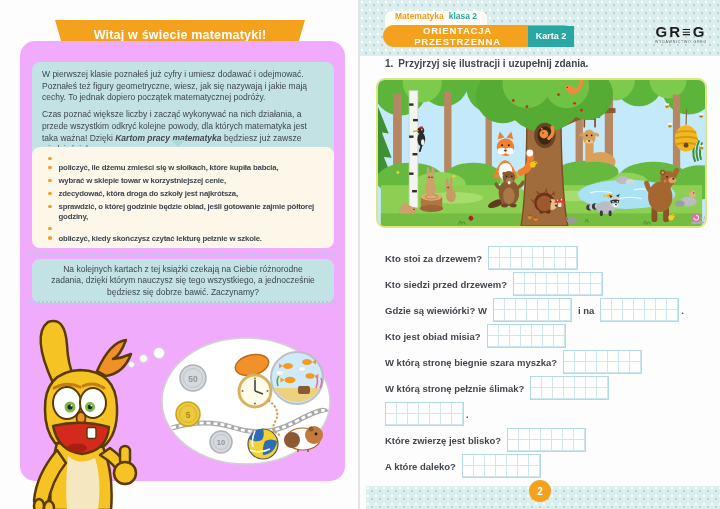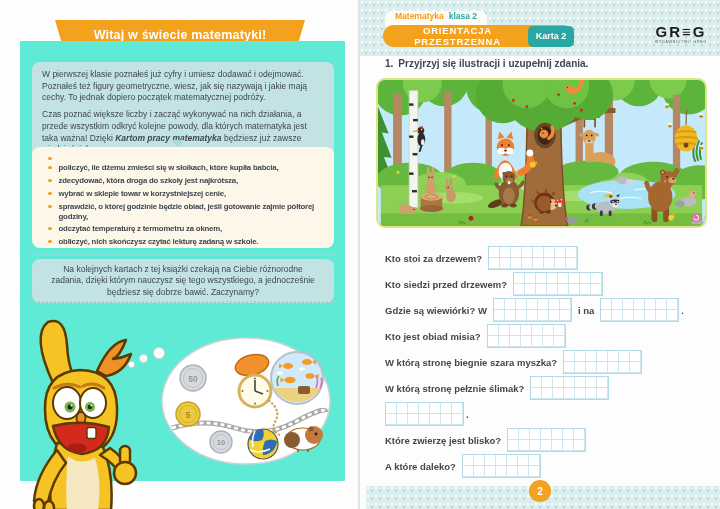--- a/index.html
+++ b/index.html
@@ -13,21 +13,21 @@
     background-image:
       radial-gradient(circle at 2px 2px, rgba(255,255,255,.95) 1.1px, transparent 1.4px),
       radial-gradient(circle at 6px 5px, rgba(169,212,213,.9) 1.1px, transparent 1.4px);
     background-size:8px 8px;}
 
   
   .banner{left:55px;top:20px;width:250px;height:30px;background:#f4a11d;
           clip-path:polygon(0 0,100% 0,96.5% 100%,3.5% 100%);
           display:flex;align-items:center;justify-content:center}
   .banner span{color:#fff;font-size:12.5px;font-weight:700;letter-spacing:.2px}
-  .bluebox{left:20px;top:41px;width:325px;height:440px;background:#5eead4;border-radius:1px}
+  .bluebox{left:20px;top:41px;width:325px;height:440px;background:#f0abfc;border-radius:15px}
   .tealbox{background:#c2e2e4;border-radius:8px;color:#3f4650}
   .intro-box{left:12px;top:21px;width:302px;padding:7px 10px 6px;font-size:8.5px;line-height:1.38}
   .intro-box p+p{margin-top:5px}
   .intro-box em{font-style:italic;font-weight:700}
   .intro-tail{left:151px;top:99px;width:0;height:0;border-left:7px solid transparent;
               border-right:7px solid transparent;border-top:7px solid #a9d7da}
   .creambox{left:12px;top:106px;width:302px;height:101px;background:#fcf7e8;border-radius:8px;
             padding:7px 10px 5px 10px}
   .creambox ul{list-style:none}
   .creambox li{display:flex;align-items:flex-start;margin-bottom:3.4px;
@@ -48,21 +48,21 @@
   .top-band{left:360px;top:0;width:360px;height:56px}
   .bottom-band{left:366px;top:486px;width:354px;height:23px}
   .subject-pill{left:385px;top:11px;height:16px;background:#fdfdf6;border-radius:7px 7px 0 0;
                 padding:0 10px;display:flex;align-items:flex-start;gap:5px;font-size:8.5px;font-weight:700}
   .subject-pill .subject{color:#f09a1a}
   .subject-pill .grade{color:#2aa7a2}
   .topic-pill{left:383px;top:25px;width:191px;height:22px;background:#f4a11d;border-radius:11px;
               display:flex;align-items:center}
   .topic-pill .topic{flex:1;text-align:center;color:#fff;font-size:9.5px;font-weight:700;
                      letter-spacing:.8px;padding-left:4px}
-  .card-pill{flex:0 0 auto;width:46px;height:21px;background:#2aa7a2;border-radius:5px;
+  .card-pill{flex:0 0 auto;width:46px;height:21px;background:#2aa7a2;border-radius:0;
              display:flex;align-items:center;justify-content:center;color:#fff;font-size:9px;font-weight:700}
   .logo{left:655px;top:24px;width:52px;text-align:center}
   .logo .logo-main{font-size:15px;font-weight:700;color:#1c1c1c;letter-spacing:2px;line-height:1}
   .logo .logo-sub{font-size:3.5px;letter-spacing:.8px;color:#555;margin-top:1px}
   .instruction{left:385px;top:58px;font-size:10px;font-weight:700;color:#3f4650}
   .instruction .tnum{margin-right:5px}
   .illustration{left:376px;top:78px;width:331px;height:150px;border:2px solid #dde584;
                 border-radius:9px;overflow:hidden;background:#c3e9fa}
   .questions{left:385px;top:246px;width:330px;display:flex;flex-direction:column;gap:2px}
   .q-row{display:flex;align-items:center;height:24px;white-space:nowrap}
@@ -95,37 +95,36 @@
       <ul>
           <li>
             <span class="bullet-dot"></span>
           </li>
           <li>
             <span class="bullet-dot"></span>
             <span>policzyć, ile dżemu zmieści się w słoikach, które kupiła babcia,</span>
           </li>
           <li>
             <span class="bullet-dot"></span>
-            <span>zdecydować, która droga do szkoły jest najkrótsza,</span>
+            <span>wybrać w sklepie towar w korzystniejszej cenie,</span>
           </li>
           <li>
             <span class="bullet-dot"></span>
-            <span>wybrać w sklepie towar w korzystniejszej cenie,</span>
+            <span>zdecydować, która droga do szkoły jest najkrótsza,</span>
           </li>
           <li>
             <span class="bullet-dot"></span>
             <span>sprawdzić, o której godzinie będzie obiad, jeśli gotowanie zajmie półtorej godziny,</span>
           </li>
           <li>
             <span class="bullet-dot"></span>
-            <span>odczytać temperaturę z termometru za oknem,</span>
           </li>
           <li>
             <span class="bullet-dot"></span>
-            <span>obliczyć, nich skończysz czytać lekturę zadaną w szkole.</span>
+            <span>obliczyć, kiedy skończysz czytać lekturę pełznie w szkole.</span>
           </li>
         </ul>
     </div>
 
     <div class="abs dotline dotline1"></div>
     <div class="abs tealbox outro-box">Na kolejnych kartach z tej książki czekają na Ciebie różnorodne zadania, dzięki którym nauczysz się tego wszystkiego, a jednocześnie będziesz się dobrze bawić. Zaczynamy?</div>
     <div class="abs dotline dotline2"></div>
 
     <div class="abs trail-bubble" style="left:108px;top:320px;width:7px;height:7px"></div>
     <div class="abs trail-bubble" style="left:119px;top:313px;width:9px;height:9px"></div>

